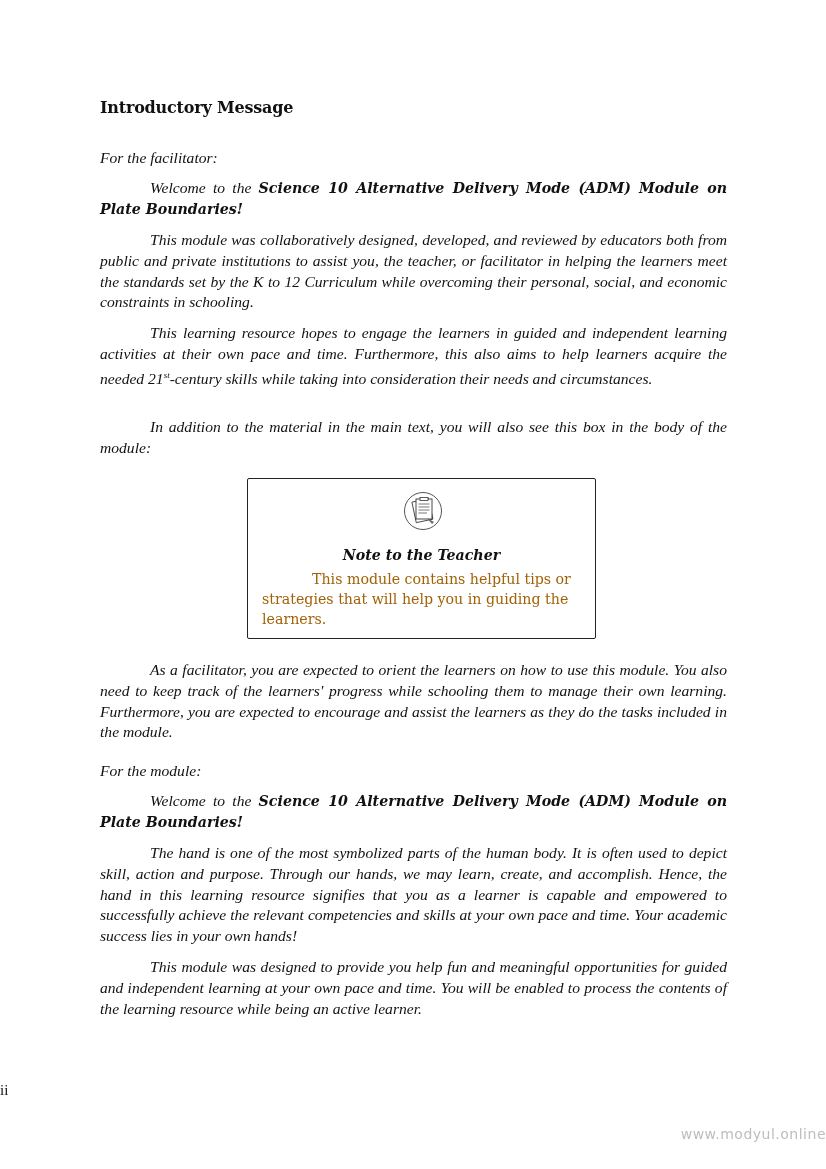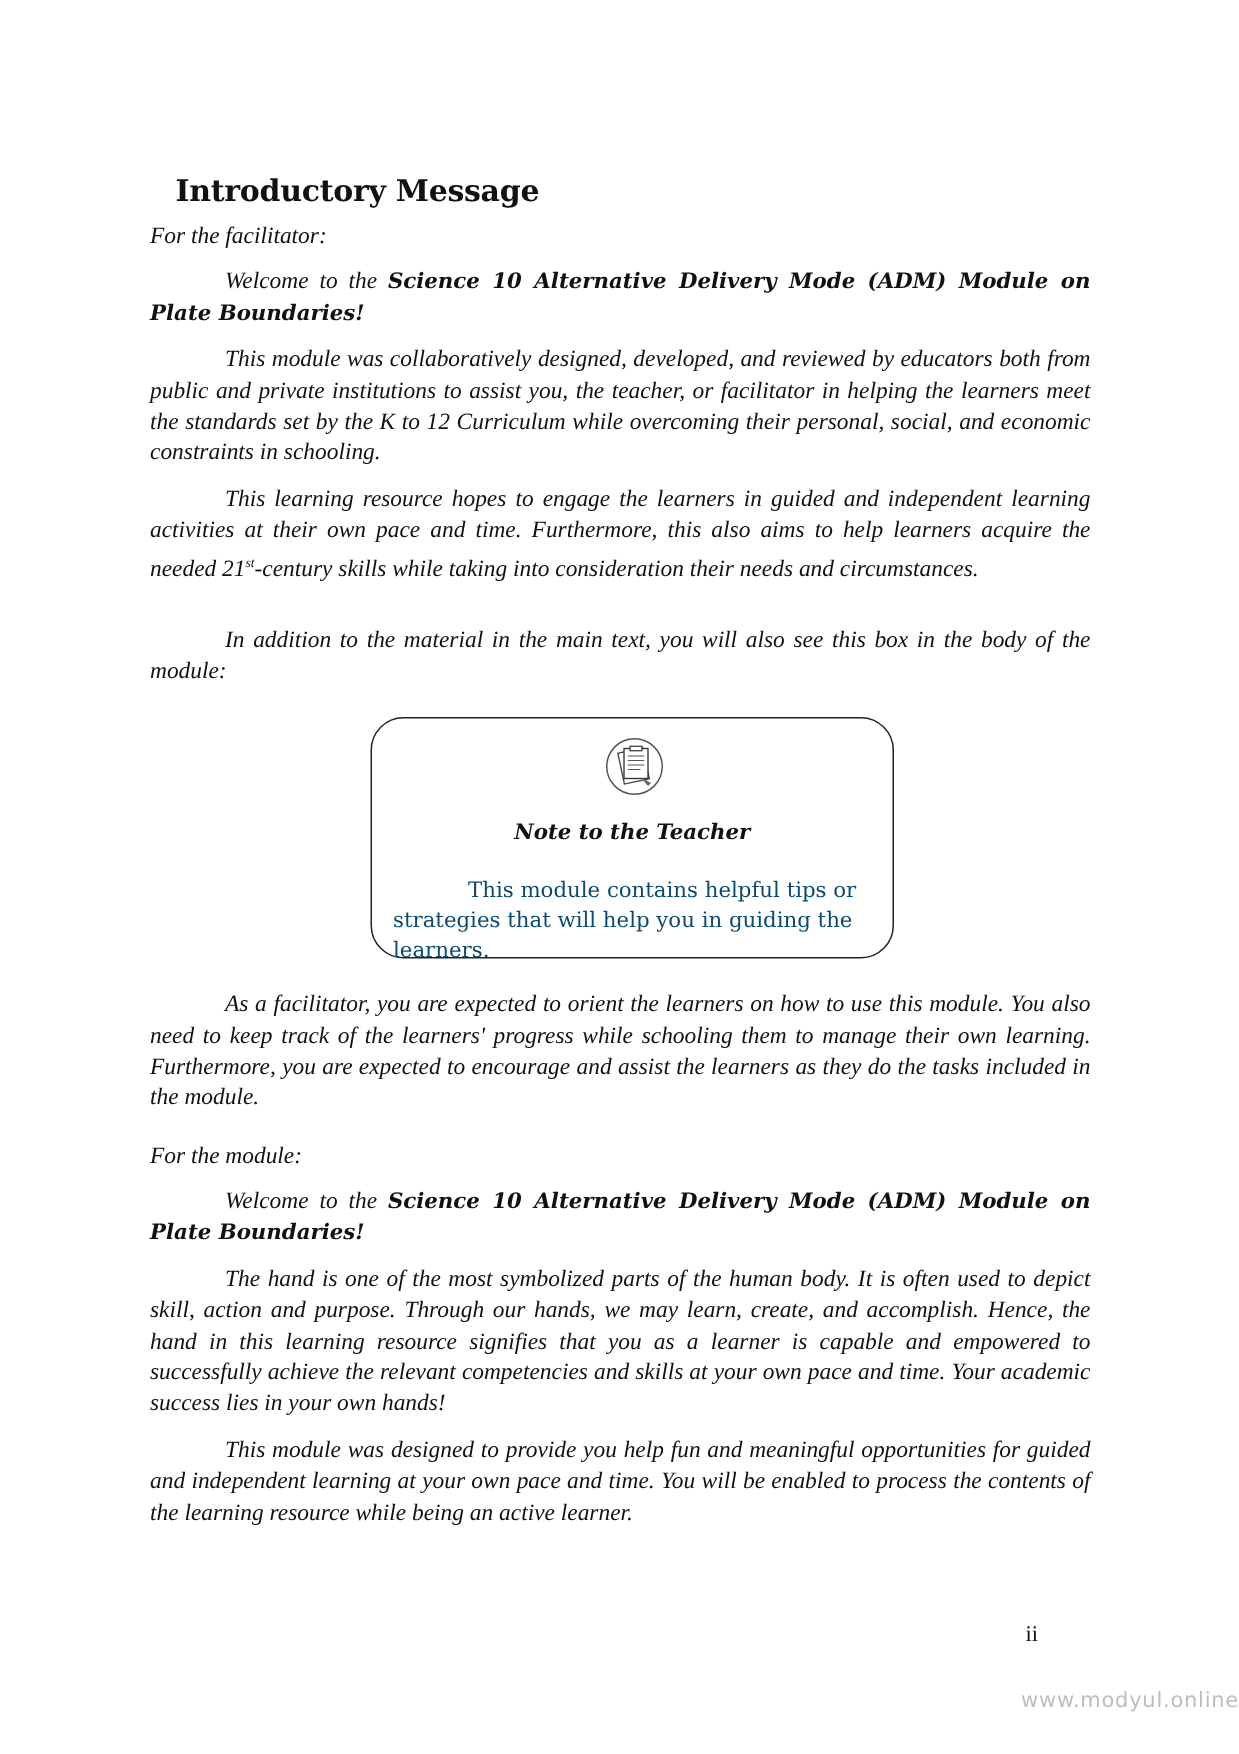--- a/index.html
+++ b/index.html
@@ -1,35 +1,35 @@
 <!DOCTYPE html>
 <html><head>
 <meta charset="utf-8">
 <style>
   html, body { margin: 0; padding: 0; background: #ffffff; }
   body { width: 826px; height: 1169px; position: relative; overflow: hidden;
          font-family: "DejaVu Serif", "Liberation Serif", serif; color: #111; }
   .page { position: absolute; left: 100px; top: 0; width: 627px; }
-  h1 { position: absolute; top: 98px; left: 0; margin: 17px; font-size: 20px; font-weight: bold;
+  h1 { position: absolute; top: 98px; left: 0; margin: 0; font-size: 16px; font-weight: bold;
        font-family: "DejaVu Serif", serif; letter-spacing: -0.2px; }
   .p { position: absolute; left: 0; width: 627px; margin: 0;
        font-family: "Liberation Serif", serif; font-size: 15.6px; line-height: 20.8px;
        text-align: justify; font-style: italic; }
   .ind { text-indent: 50px; }
   .b { font-family: "DejaVu Serif", serif; font-weight: bold; font-size: 14.2px; }
   sup { font-size: 9px; }
   .note { position: absolute; left: 147px; top: 478px; width: 349px; height: 161px;
-          border: 1.5px solid #222; border-radius: 22px; box-sizing: border-box; }
+          border: 1.5px solid #222; border-radius: 2px; box-sizing: border-box; }
   .note-icon { position: absolute; left: 155px; top: 12px; width: 40px; height: 40px; }
   .note-title { position: absolute; top: 68px; left: 0; width: 100%; text-align: center;
                 font-family: "DejaVu Serif", serif; font-weight: bold; font-style: italic; font-size: 14.2px; }
-  .note-body { position: absolute; left: 14px; top: 105px; width: 322px; margin: 0;
+  .note-body { position: absolute; left: 14px; top: 90px; width: 322px; margin: 0;
                font-family: "DejaVu Serif", serif; font-size: 14.2px; line-height: 20px; text-indent: 50px;
-               color: #0c4a6e; }
-  .pagenum { position: absolute; top: 1082px; left: 0; width: 692px; text-align: right;
+               color: #a16207; }
+  .pagenum { position: absolute; top: 1082px; left: 0; width: 692px; text-align: left;
              font-family: "Liberation Serif", serif; font-size: 15px; }
   .watermark { position: absolute; top: 1126px; left: 0; width: 826px; text-align: right;
                font-family: "DejaVu Sans", sans-serif; font-size: 14px; color: #bdbdbd; letter-spacing: 0.5px; }
 </style>
 </head>
 <body>
 
 <div class="page">
   <h1>Introductory Message</h1>
 

